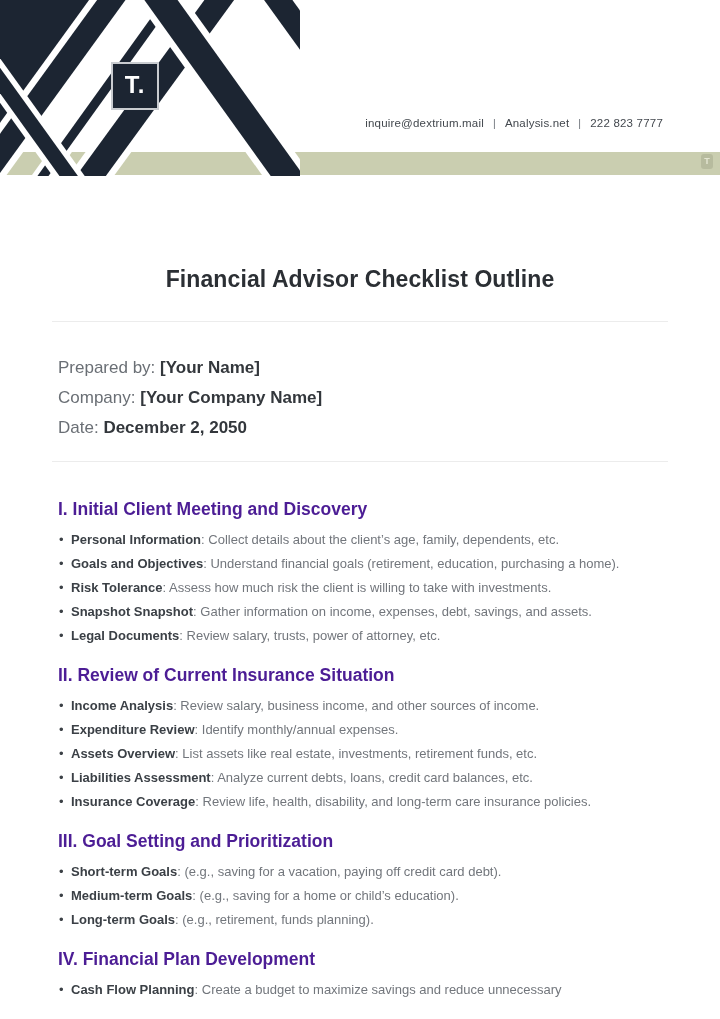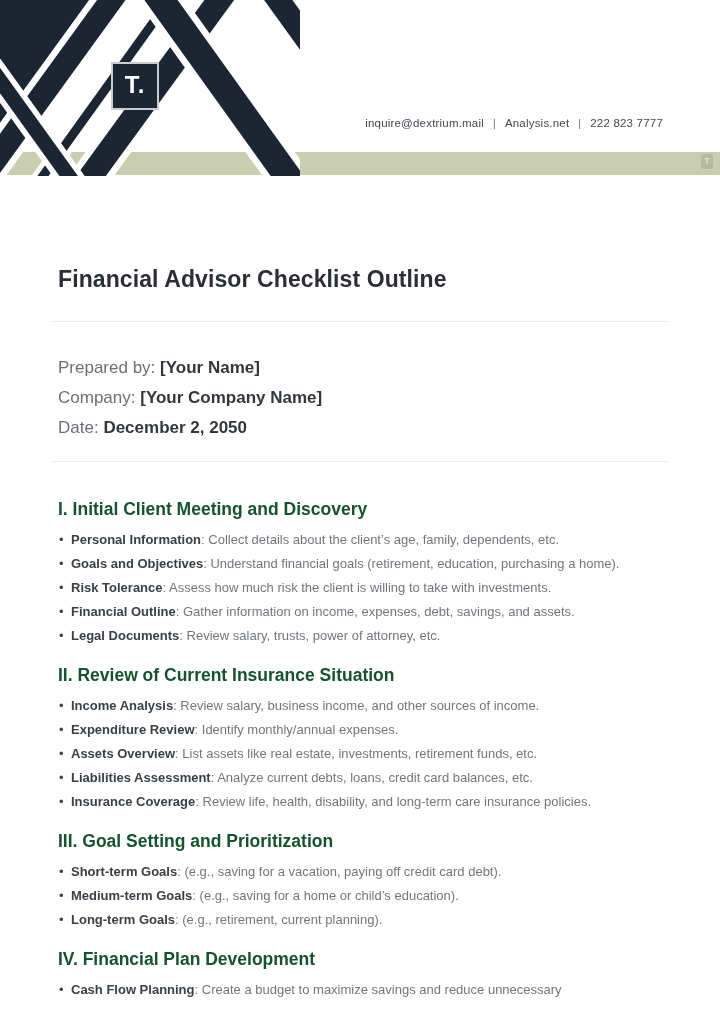--- a/index.html
+++ b/index.html
@@ -91,21 +91,21 @@
   
   .content {
     margin: 0 58px;
   }
   h1.doc-title {
     margin: 88px 0 26px 0;
     font-size: 23px;
     line-height: 32px;
     font-weight: 700;
     color: #2b2f34;
-    text-align: left;
+    text-align: center;
     letter-spacing: 0.1px;
   }
   hr.divider {
     border: none;
     border-top: 1.5px solid #ececec;
     margin: 0 -6px;
   }
   .meta-block {
     margin-top: 36px;
     margin-bottom: 23px;
@@ -120,21 +120,21 @@
     font-weight: 700;
     color: #33373c;
   }
   .sections {
     margin-top: 0;
   }
   .section-heading {
     font-size: 17.5px;
     line-height: 23px;
     font-weight: 700;
-    color: #14532d;
+    color: #4c1d95;
     margin: 16px 0 7px 0;
   }
   .section:first-child .section-heading {
     margin-top: 36px;
   }
   .checklist-item {
     position: relative;
     padding-left: 13px;
     font-size: 13px;
     line-height: 24px;
@@ -203,36 +203,36 @@
         <div class="meta-row"><span class="meta-label">Company:</span> <span class="meta-value">[Your Company Name]</span></div>
         <div class="meta-row"><span class="meta-label">Date:</span> <span class="meta-value">December 2, 2050</span></div>
       </div>
     <hr class="divider">
     <div class="sections" id="sections">
         <section class="section">
           <h2 class="section-heading">I. Initial Client Meeting and Discovery</h2>
           <div class="checklist-item"><span class="item-label">Personal Information</span>: <span class="item-text">Collect details about the client’s age, family, dependents, etc.</span></div>
           <div class="checklist-item"><span class="item-label">Goals and Objectives</span>: <span class="item-text">Understand financial goals (retirement, education, purchasing a home).</span></div>
           <div class="checklist-item"><span class="item-label">Risk Tolerance</span>: <span class="item-text">Assess how much risk the client is willing to take with investments.</span></div>
-          <div class="checklist-item"><span class="item-label">Financial Outline</span>: <span class="item-text">Gather information on income, expenses, debt, savings, and assets.</span></div>
+          <div class="checklist-item"><span class="item-label">Snapshot Snapshot</span>: <span class="item-text">Gather information on income, expenses, debt, savings, and assets.</span></div>
           <div class="checklist-item"><span class="item-label">Legal Documents</span>: <span class="item-text">Review salary, trusts, power of attorney, etc.</span></div>
         </section>
         <section class="section">
           <h2 class="section-heading">II. Review of Current Insurance Situation</h2>
           <div class="checklist-item"><span class="item-label">Income Analysis</span>: <span class="item-text">Review salary, business income, and other sources of income.</span></div>
           <div class="checklist-item"><span class="item-label">Expenditure Review</span>: <span class="item-text">Identify monthly/annual expenses.</span></div>
           <div class="checklist-item"><span class="item-label">Assets Overview</span>: <span class="item-text">List assets like real estate, investments, retirement funds, etc.</span></div>
           <div class="checklist-item"><span class="item-label">Liabilities Assessment</span>: <span class="item-text">Analyze current debts, loans, credit card balances, etc.</span></div>
           <div class="checklist-item"><span class="item-label">Insurance Coverage</span>: <span class="item-text">Review life, health, disability, and long-term care insurance policies.</span></div>
         </section>
         <section class="section">
           <h2 class="section-heading">III. Goal Setting and Prioritization</h2>
           <div class="checklist-item"><span class="item-label">Short-term Goals</span>: <span class="item-text">(e.g., saving for a vacation, paying off credit card debt).</span></div>
           <div class="checklist-item"><span class="item-label">Medium-term Goals</span>: <span class="item-text">(e.g., saving for a home or child’s education).</span></div>
-          <div class="checklist-item"><span class="item-label">Long-term Goals</span>: <span class="item-text">(e.g., retirement, current planning).</span></div>
+          <div class="checklist-item"><span class="item-label">Long-term Goals</span>: <span class="item-text">(e.g., retirement, funds planning).</span></div>
         </section>
         <section class="section">
           <h2 class="section-heading">IV. Financial Plan Development</h2>
           <div class="checklist-item"><span class="item-label">Cash Flow Planning</span>: <span class="item-text">Create a budget to maximize savings and reduce unnecessary</span></div>
         </section>
       </div>
   </main>
 
 </div>
 

